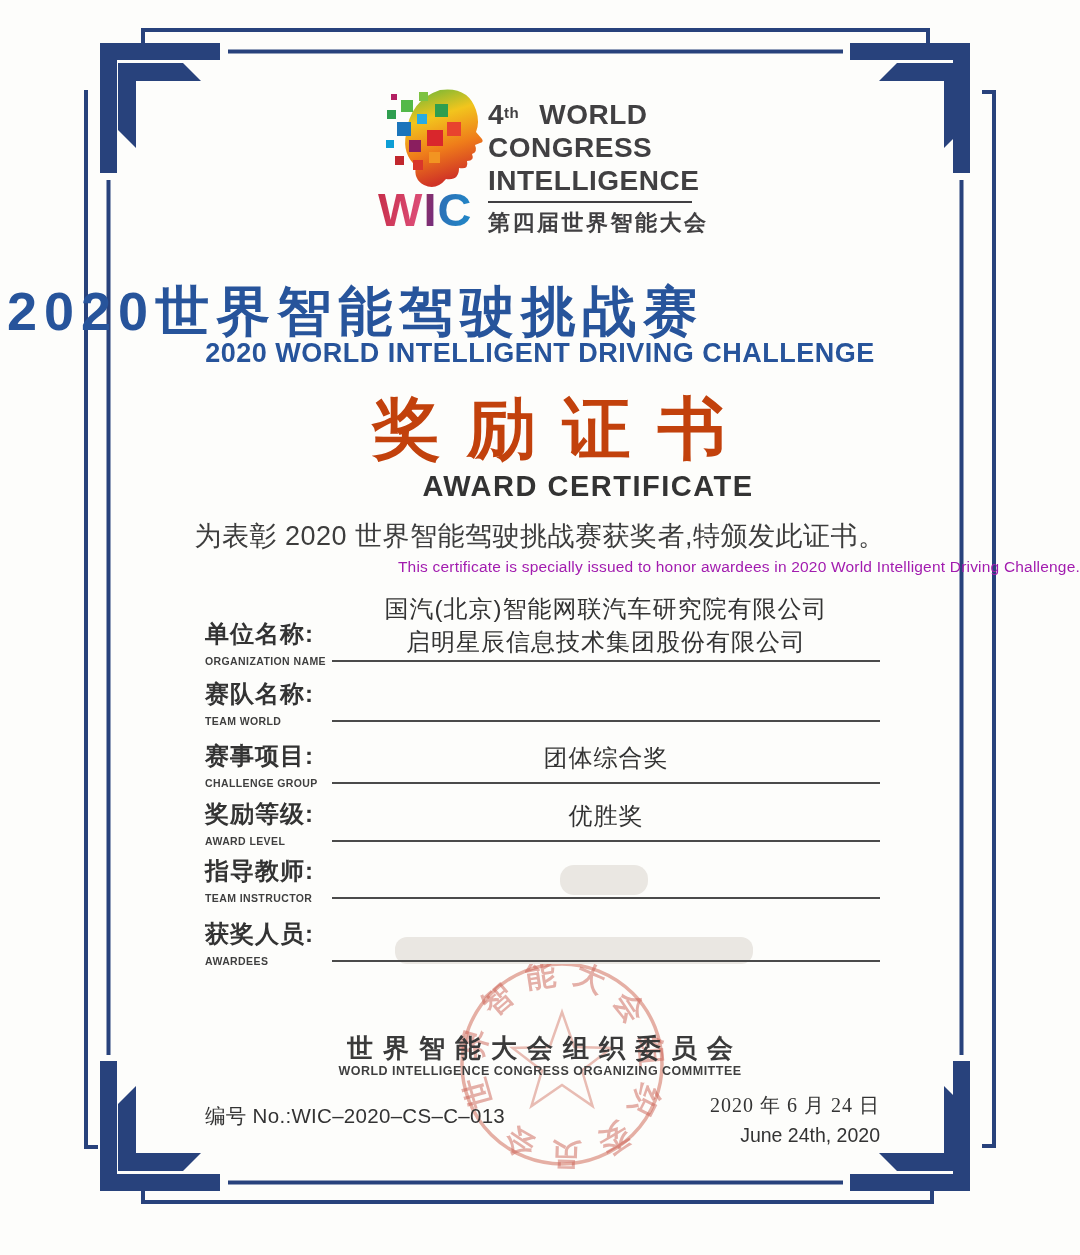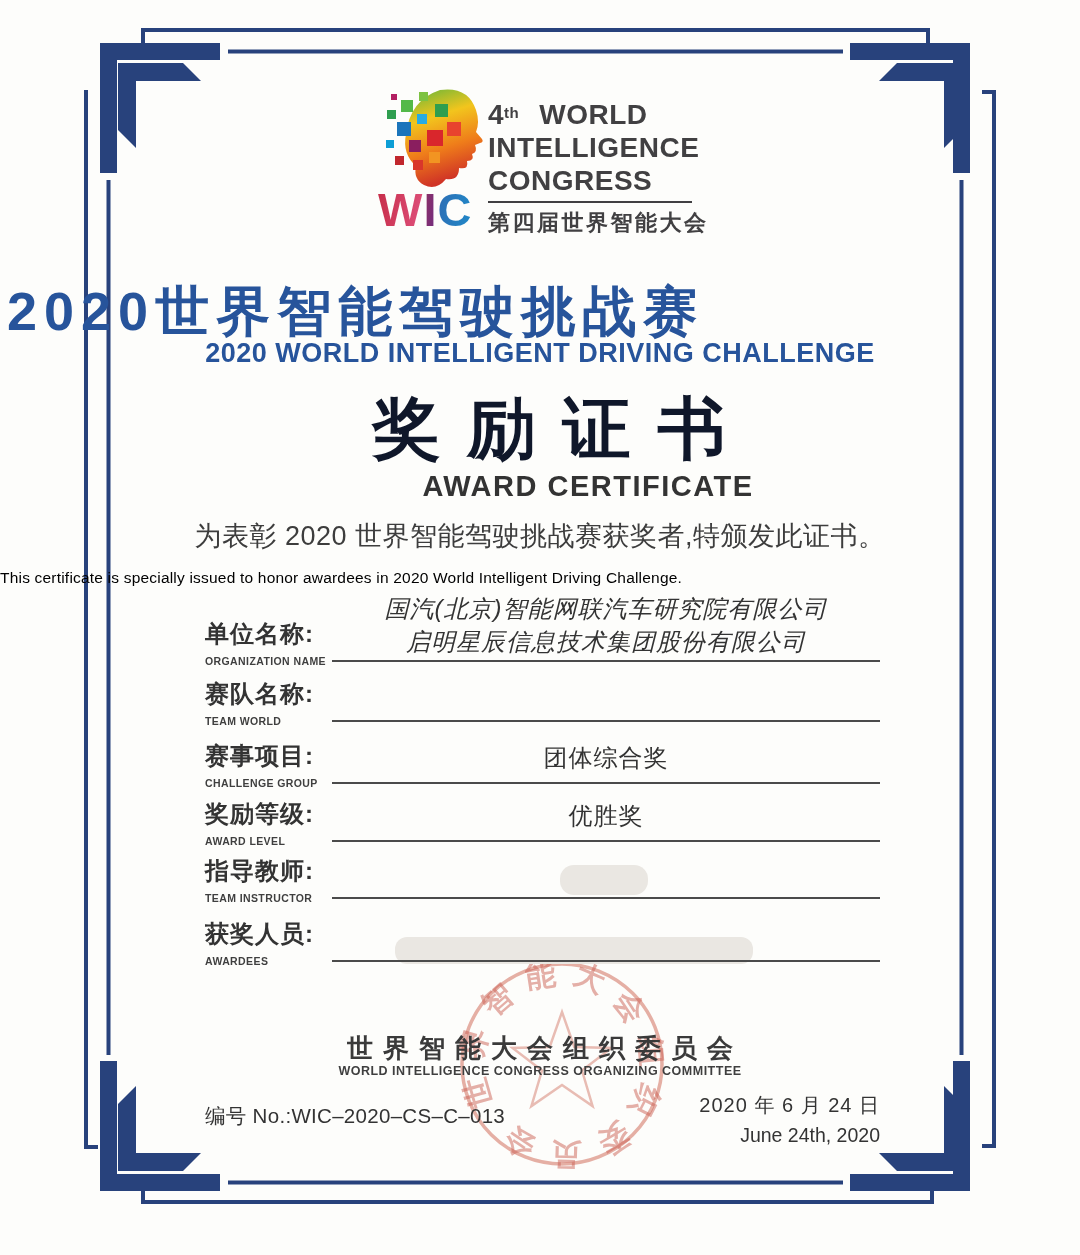--- a/index.html
+++ b/index.html
@@ -34,61 +34,61 @@
   .title-cn{
     position:absolute;left:0;top:276px;width:100%;text-align:left;z-index:2;
     font-size:54px;font-weight:700;color:#27549b;letter-spacing:7px;padding-left:7px;box-sizing:border-box;
   }
   .title-en{
     position:absolute;left:0;top:338px;width:100%;text-align:center;z-index:2;
     font-size:27px;font-weight:600;color:#27549b;letter-spacing:.5px;
   }
   .cert-cn{
     position:absolute;left:0;top:384px;width:100%;text-align:center;z-index:2;
-    font-size:68px;font-weight:800;color:#0f172a;letter-spacing:27px;padding-left:45px;box-sizing:border-box;
+    font-size:68px;font-weight:800;color:#c2410c;letter-spacing:27px;padding-left:45px;box-sizing:border-box;
   }
   .cert-en{
     position:absolute;left:0;top:470px;width:100%;text-align:center;z-index:2;
     font-size:29px;font-weight:700;color:#333;letter-spacing:1.5px;padding-left:48px;
   }
   .stmt-cn{
     position:absolute;left:0;top:518px;width:100%;text-align:center;z-index:2;
     font-size:27px;color:#3d3d3d;letter-spacing:.5px;
   }
   .stmt-en{
-    position:absolute;left:0;top:558px;width:100%;text-align:left;z-index:2;
-    font-size:15.5px;color:#000000;letter-spacing:.2px;margin-top:11px;
+    position:absolute;left:0;top:558px;width:100%;text-align:right;z-index:2;
+    font-size:15.5px;color:#a21caf;letter-spacing:.2px;
   }
 
   
   .field-row{position:absolute;left:205px;width:675px;height:78px;z-index:2;}
   .f-label{position:absolute;left:0;bottom:20px;font-size:24px;font-weight:600;color:#333;letter-spacing:1px;}
   .f-sub{position:absolute;left:0;bottom:3px;font-size:10.5px;font-weight:600;color:#3f3f3f;letter-spacing:.4px;}
   .f-line{position:absolute;left:127px;right:0;bottom:8px;height:2px;background:#4b4b4b;}
   .f-value{position:absolute;left:127px;right:0;bottom:18px;text-align:center;font-size:24px;color:#333;letter-spacing:1px;}
-  .f-value.two-line{bottom:12px;line-height:33px;font-style:italic;}
+  .f-value.two-line{bottom:12px;line-height:33px;}
   .f-blob{position:absolute;background:#eae7e2;border-radius:14px;}
   .blob-instructor{left:355px;width:88px;height:30px;bottom:12px;}
   .blob-awardees{left:190px;width:358px;height:27px;bottom:6px;border-radius:12px;}
 
   
   .stamp{position:absolute;left:450px;top:952px;z-index:1;opacity:.85;}
 
   
   .committee-cn{
     position:absolute;left:0;top:1031px;width:100%;text-align:center;z-index:2;
     font-size:26px;font-weight:600;color:#3a3a3a;letter-spacing:10px;padding-left:10px;box-sizing:border-box;
   }
   .committee-en{
     position:absolute;left:0;top:1064px;width:100%;text-align:center;z-index:2;
     font-size:12.5px;font-weight:600;color:#3f3f3f;letter-spacing:.5px;
   }
   .serial{position:absolute;left:205px;top:1102px;font-size:20.5px;color:#333;z-index:2;letter-spacing:.3px;}
   .dates{position:absolute;right:200px;top:1092px;text-align:right;z-index:2;color:#333;}
-  .date-cn{font-size:20px;letter-spacing:1px;margin-bottom:5px;}
+  .date-cn{font-size:20px;letter-spacing:1px;margin-bottom:5px;font-family:Liberation Serif, serif;}
   .date-en{font-size:19.5px;}
 </style>
 </head>
 <body>
 
 <div class="page">
 
   <svg class="border-svg" width="1080" height="1255" viewBox="0 0 1080 1255">
     <g fill="#28427c" stroke="none">
 
@@ -140,22 +140,22 @@
       <rect x="52" y="20" width="13" height="13" fill="#2f9e4f"></rect>
       <rect x="64" y="38" width="14" height="14" fill="#e8432e"></rect>
       <rect x="46" y="68" width="11" height="11" fill="#f29422"></rect>
       <rect x="8" y="10" width="6" height="6" fill="#b21f62"></rect>
     </g>
   </svg>
   <div class="wic-word"><span class="w">W</span><span class="i">I</span><span class="c">C</span></div>
 
   <div class="logo-text">
     <div class="big"><span>4</span><span class="sup">th</span><span class="word-gap">WORLD</span></div>
+    <div class="big">CONGRESS</div>
     <div class="big">INTELLIGENCE</div>
-    <div class="big">CONGRESS</div>
     <div class="logo-divider"></div>
     <div class="logo-cn">第四届世界智能大会</div>
   </div>
 
   <div class="title-cn">2020世界智能驾驶挑战赛</div>
   <div class="title-en">2020 WORLD INTELLIGENT DRIVING CHALLENGE</div>
   <div class="cert-cn">奖励证书</div>
   <div class="cert-en">AWARD CERTIFICATE</div>
   <div class="stmt-cn">为表彰 2020 世界智能驾驶挑战赛获奖者,特颁发此证书。</div>
   <div class="stmt-en">This certificate is specially issued to honor awardees in 2020 World Intelligent Driving Challenge.</div>

